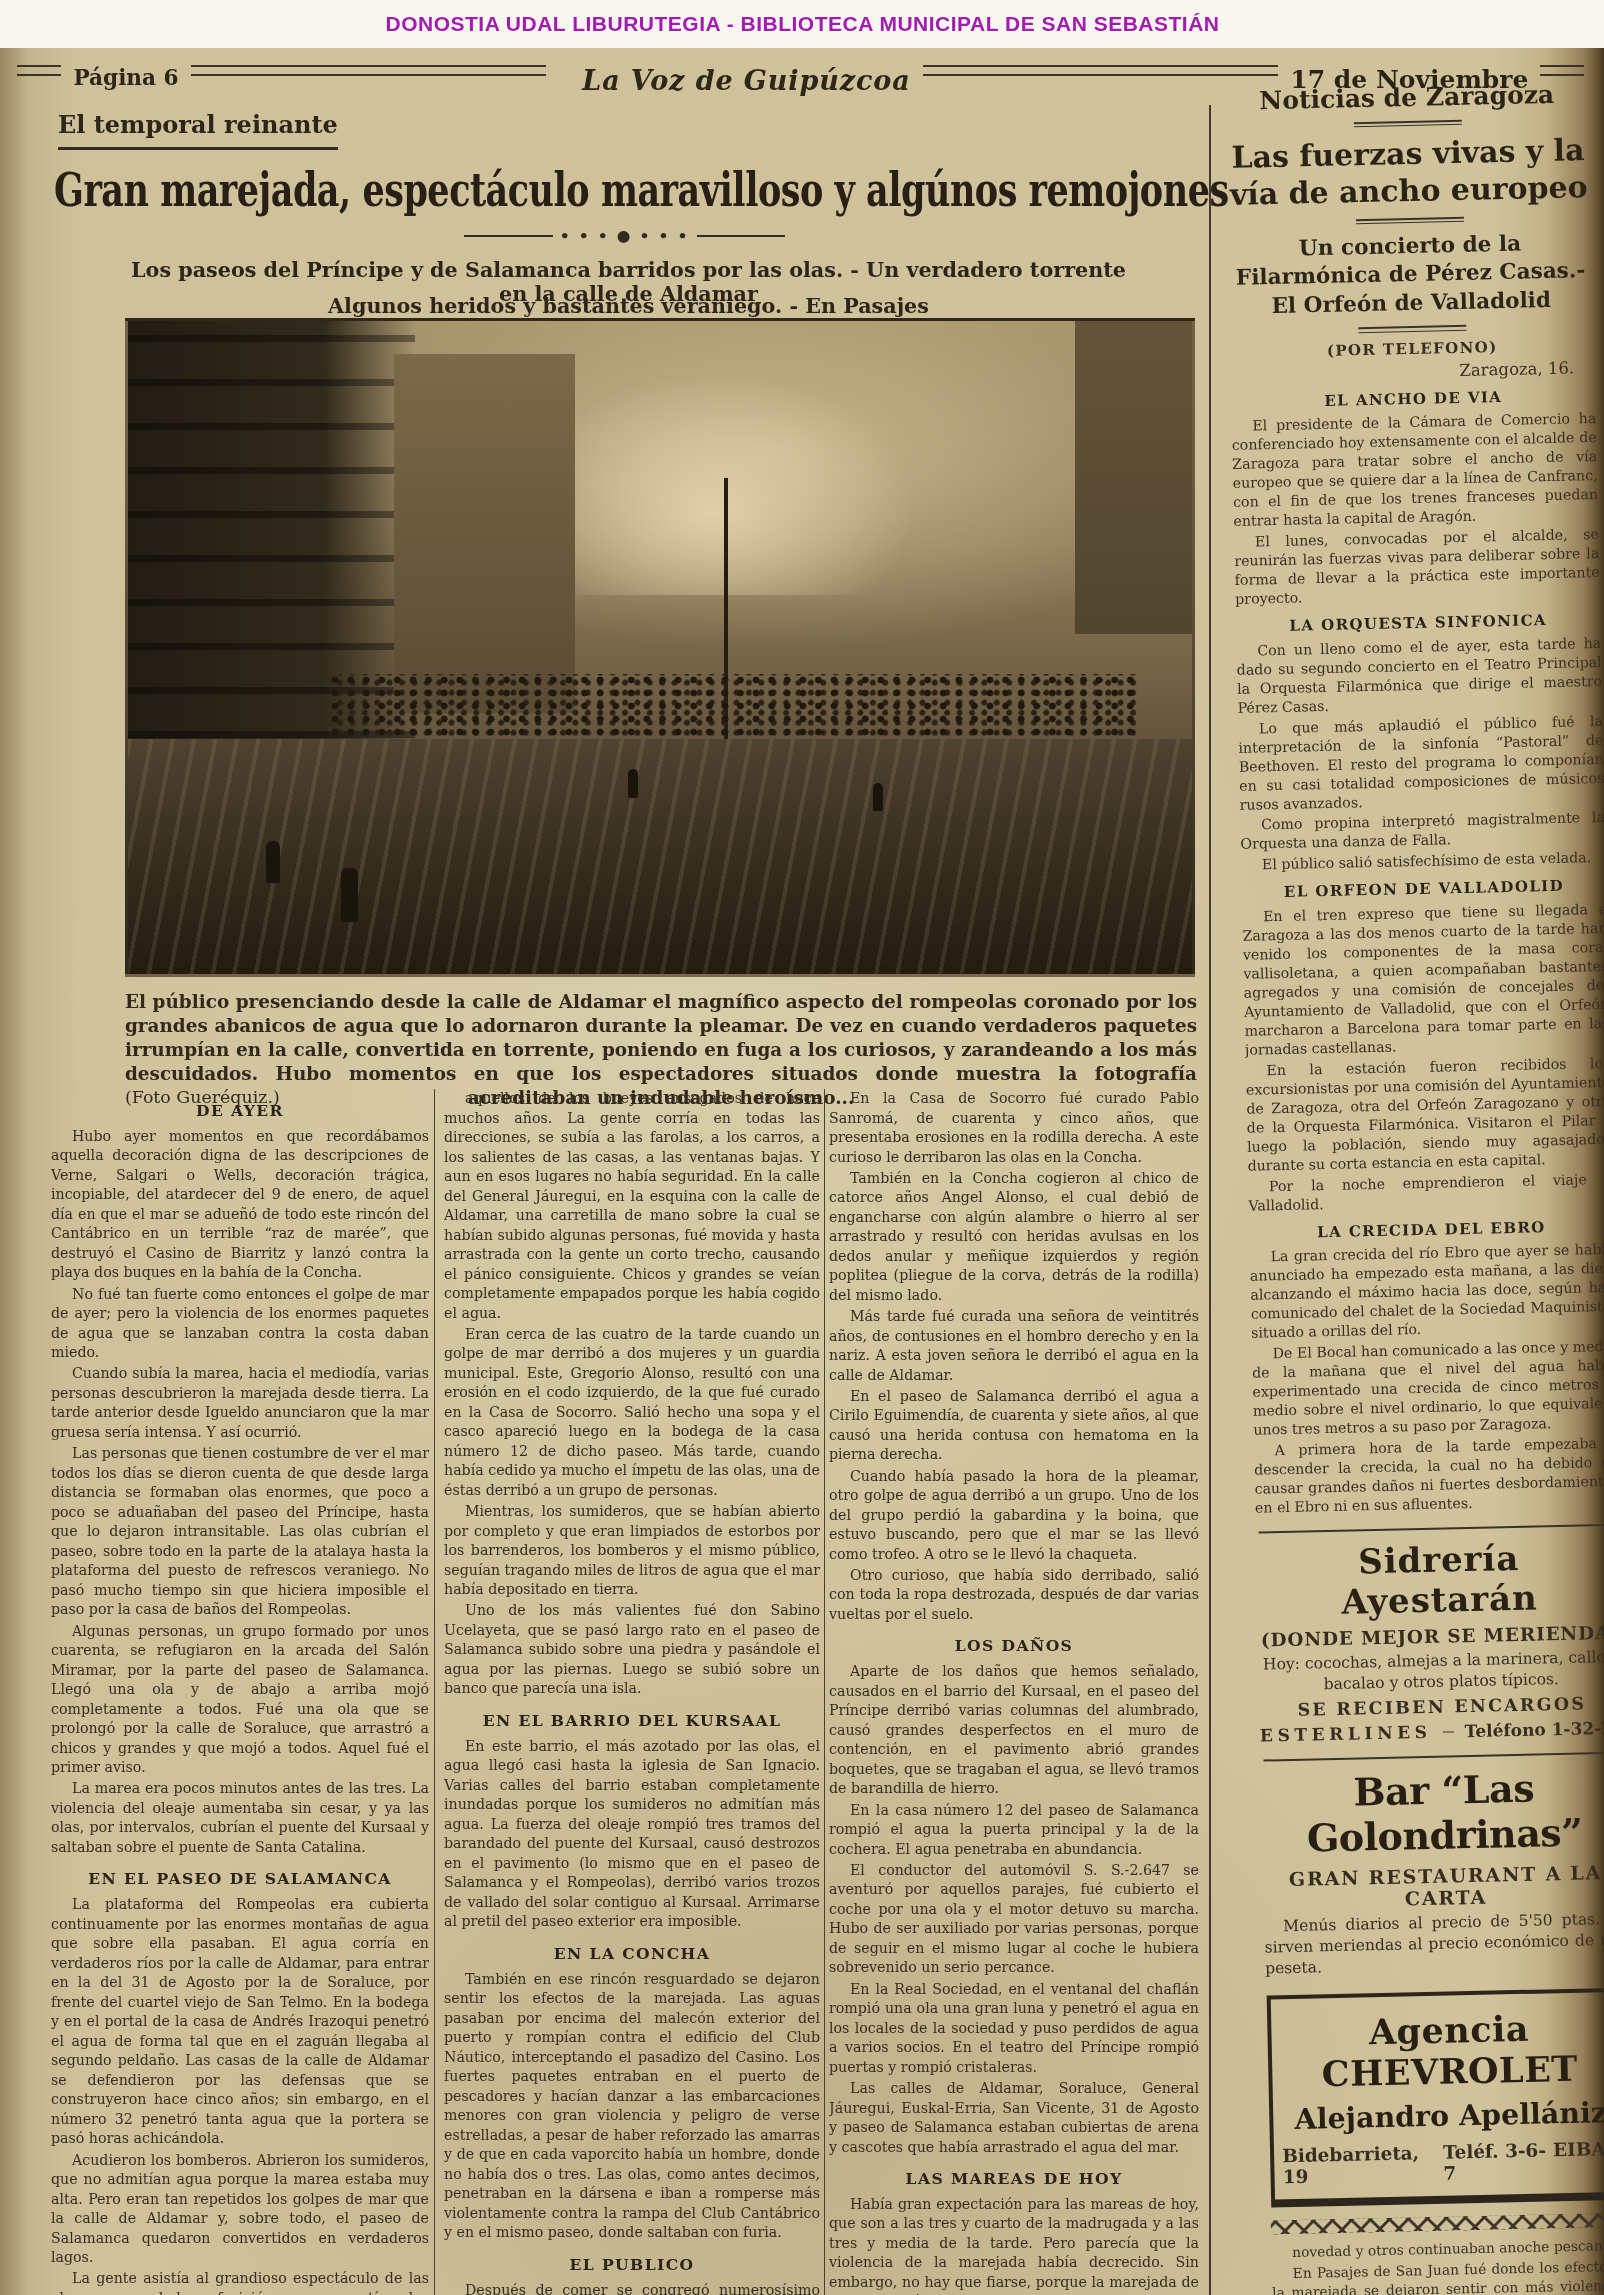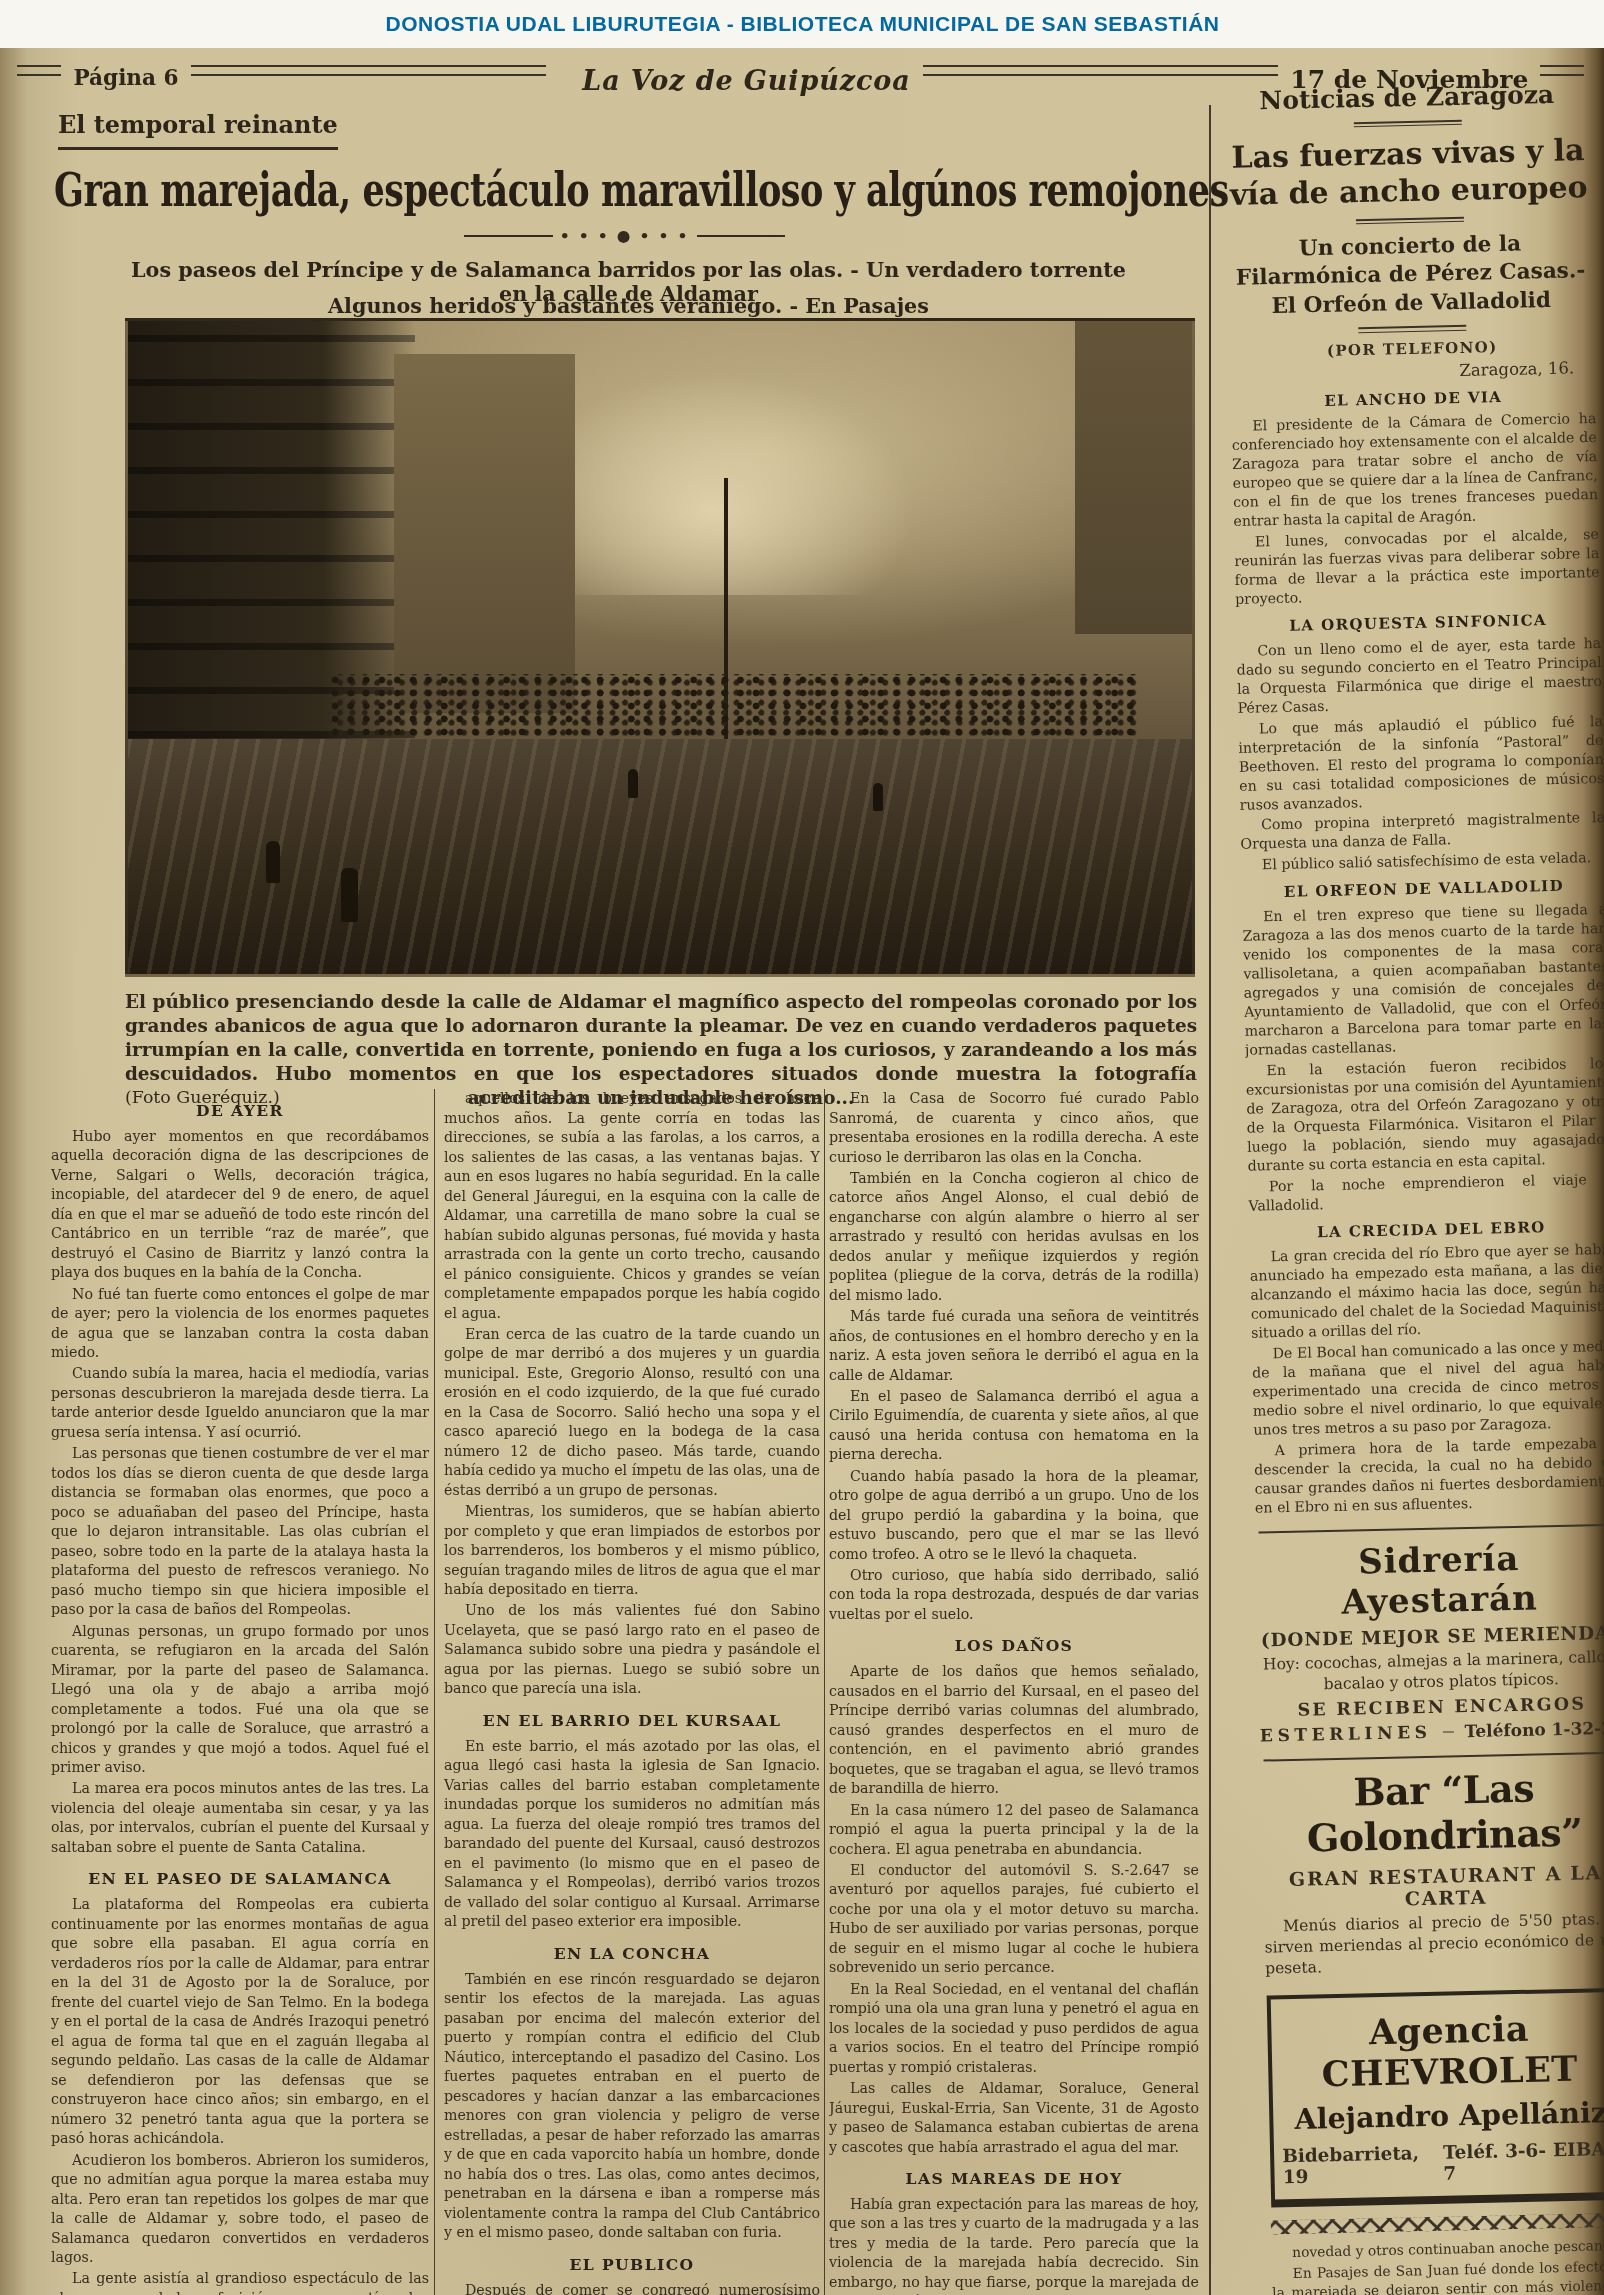--- a/index.html
+++ b/index.html
@@ -6,21 +6,21 @@
   .page{position:relative;width:1605px;height:2499px;overflow:hidden;
     background:
       radial-gradient(ellipse 55% 40% at 42% 40%, rgba(255,250,228,.20), rgba(255,250,228,0) 70%),
       radial-gradient(ellipse 60% 30% at 50% 85%, rgba(120,95,55,.18), rgba(120,95,55,0) 70%),
       linear-gradient(90deg,#97855e 0px,#c2b48c 27.5px,#cfc29b 78px,#d0c39c 1492px,#c2b287 1547px,#97805a 1583px,#63502f 1598px,#3f3018 1605px);
     font-family:"DejaVu Serif", serif;color:#352c20;}
 
   
   .banner{position:absolute;left:0;top:0;width:1605px;height:48px;background:#f8f6f1;
     display:flex;align-items:center;justify-content:center;}
-  .banner span{font:700 21px "Liberation Sans", sans-serif;color:#0369a1;letter-spacing:0.5px;}
+  .banner span{font:700 21px "Liberation Sans", sans-serif;color:#a21caf;letter-spacing:0.5px;}
 
   
   .masthead{position:absolute;left:17.4px;top:65px;width:1567px;display:flex;gap:12px;}
   .mh-rule{height:7.3px;border-top:2.8px solid #3a3127;border-bottom:2.3px solid #3a3127;}
   .mh-rule.grow{flex:1;}
   .mh-rule.endcap{width:44px;}
   .mh-page{font:700 21.6px "DejaVu Serif", serif;color:#2e2619;white-space:nowrap;}
   .mh-title{font:italic 700 27px "DejaVu Serif", serif;color:#2e2619;white-space:nowrap;letter-spacing:0.9px;margin-left:24px;}
   .mh-date{font:700 25px "DejaVu Serif", serif;color:#2b2316;white-space:nowrap;}
 

